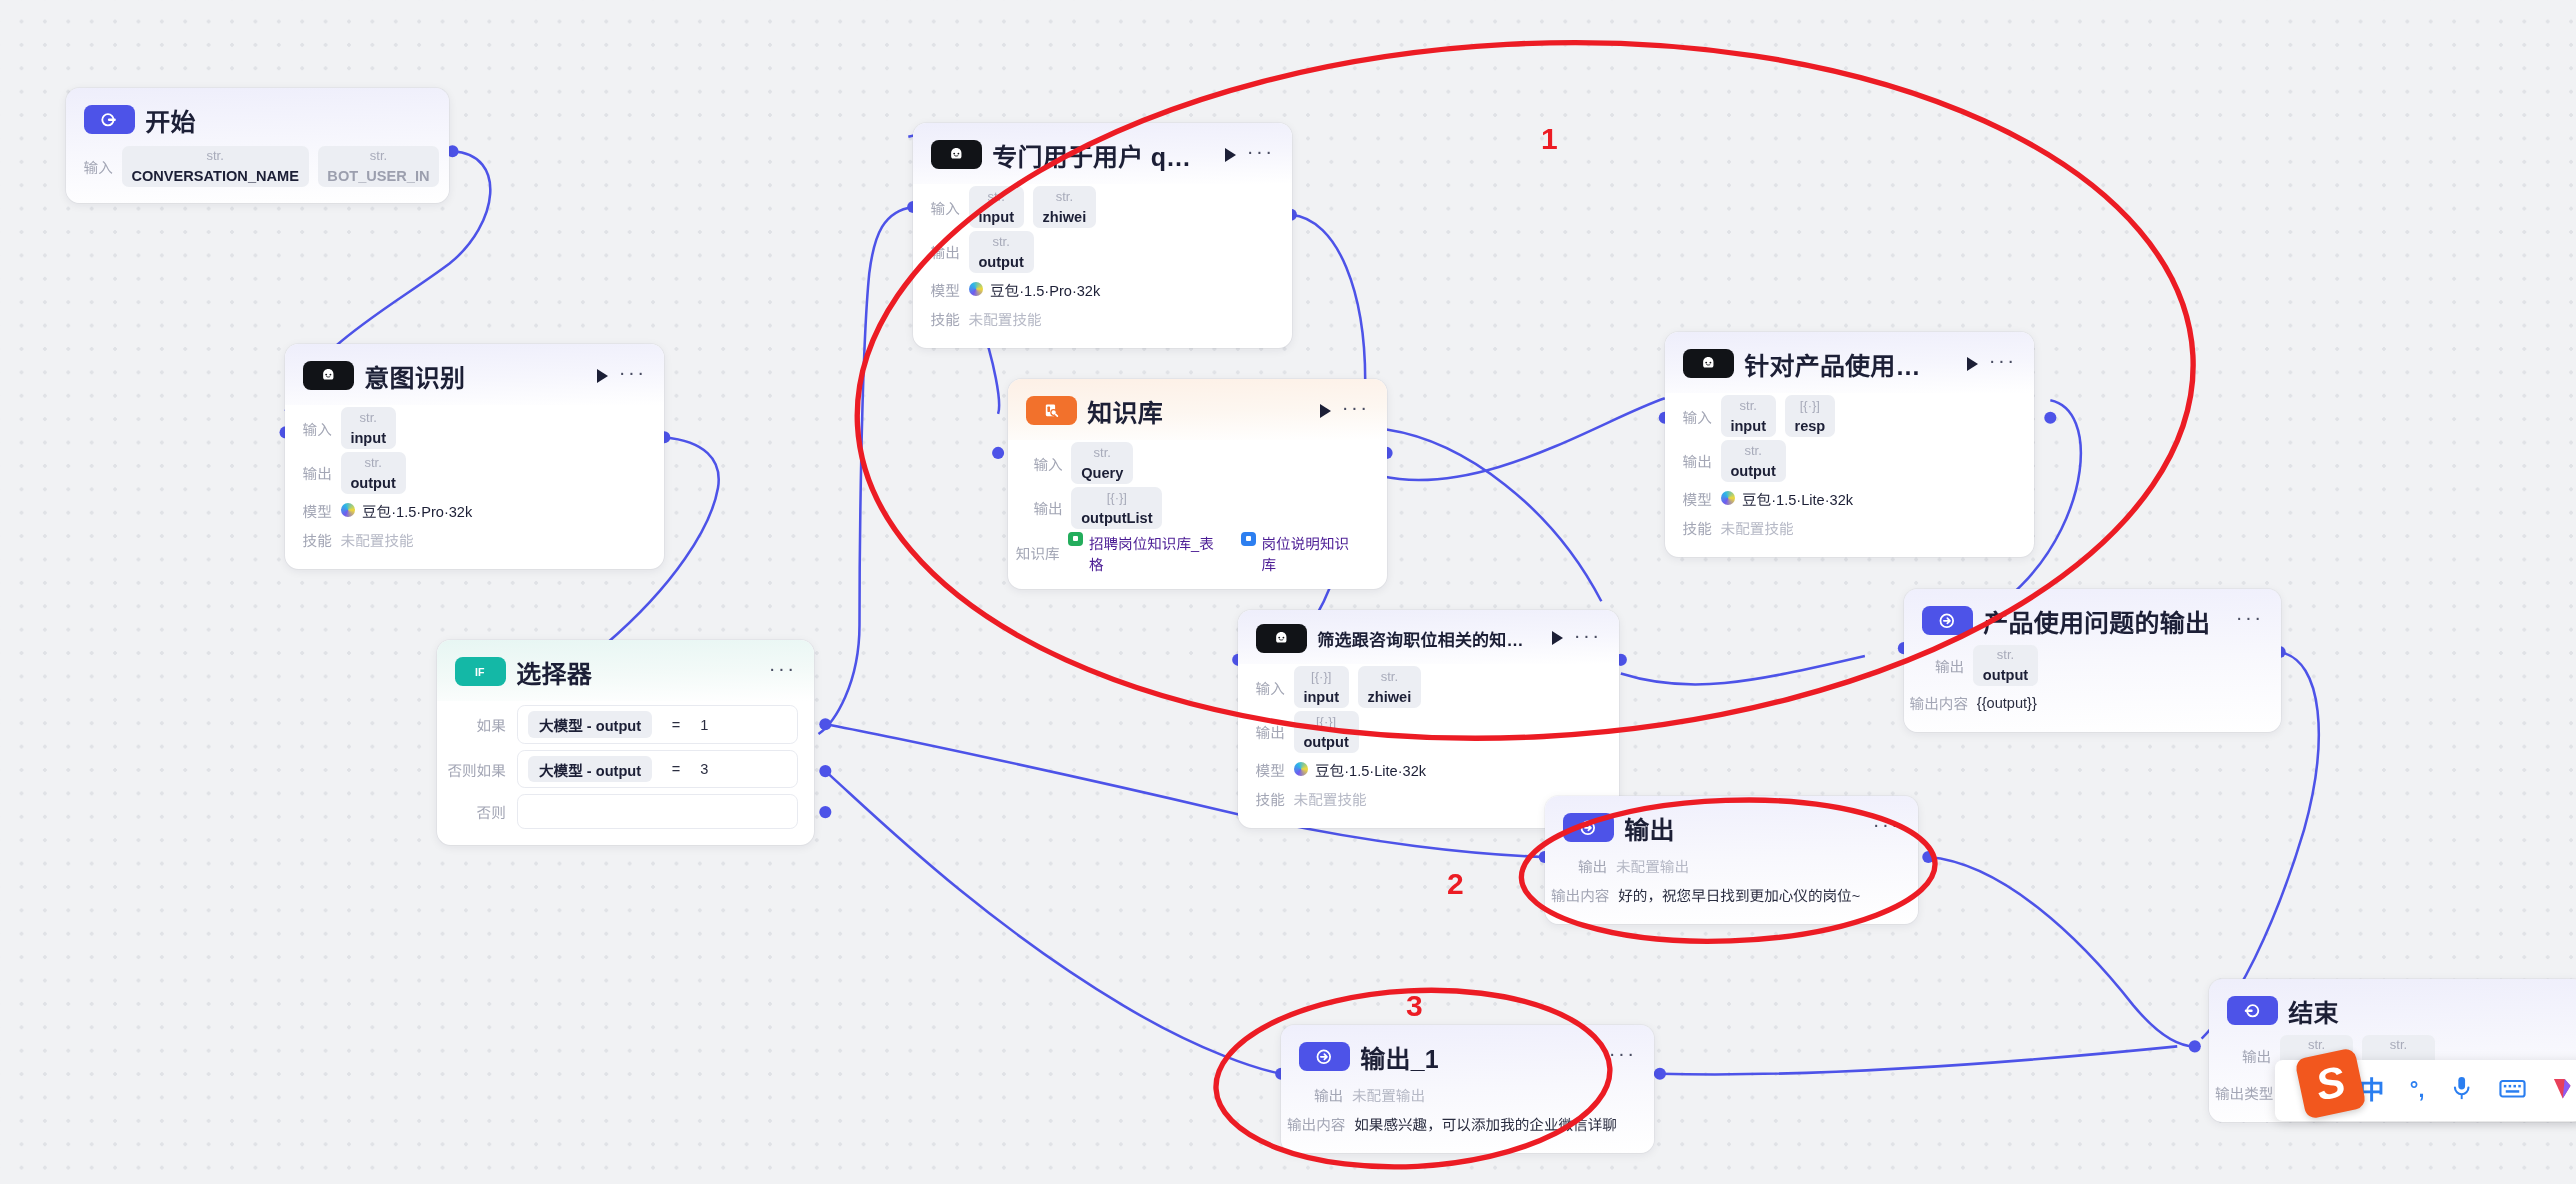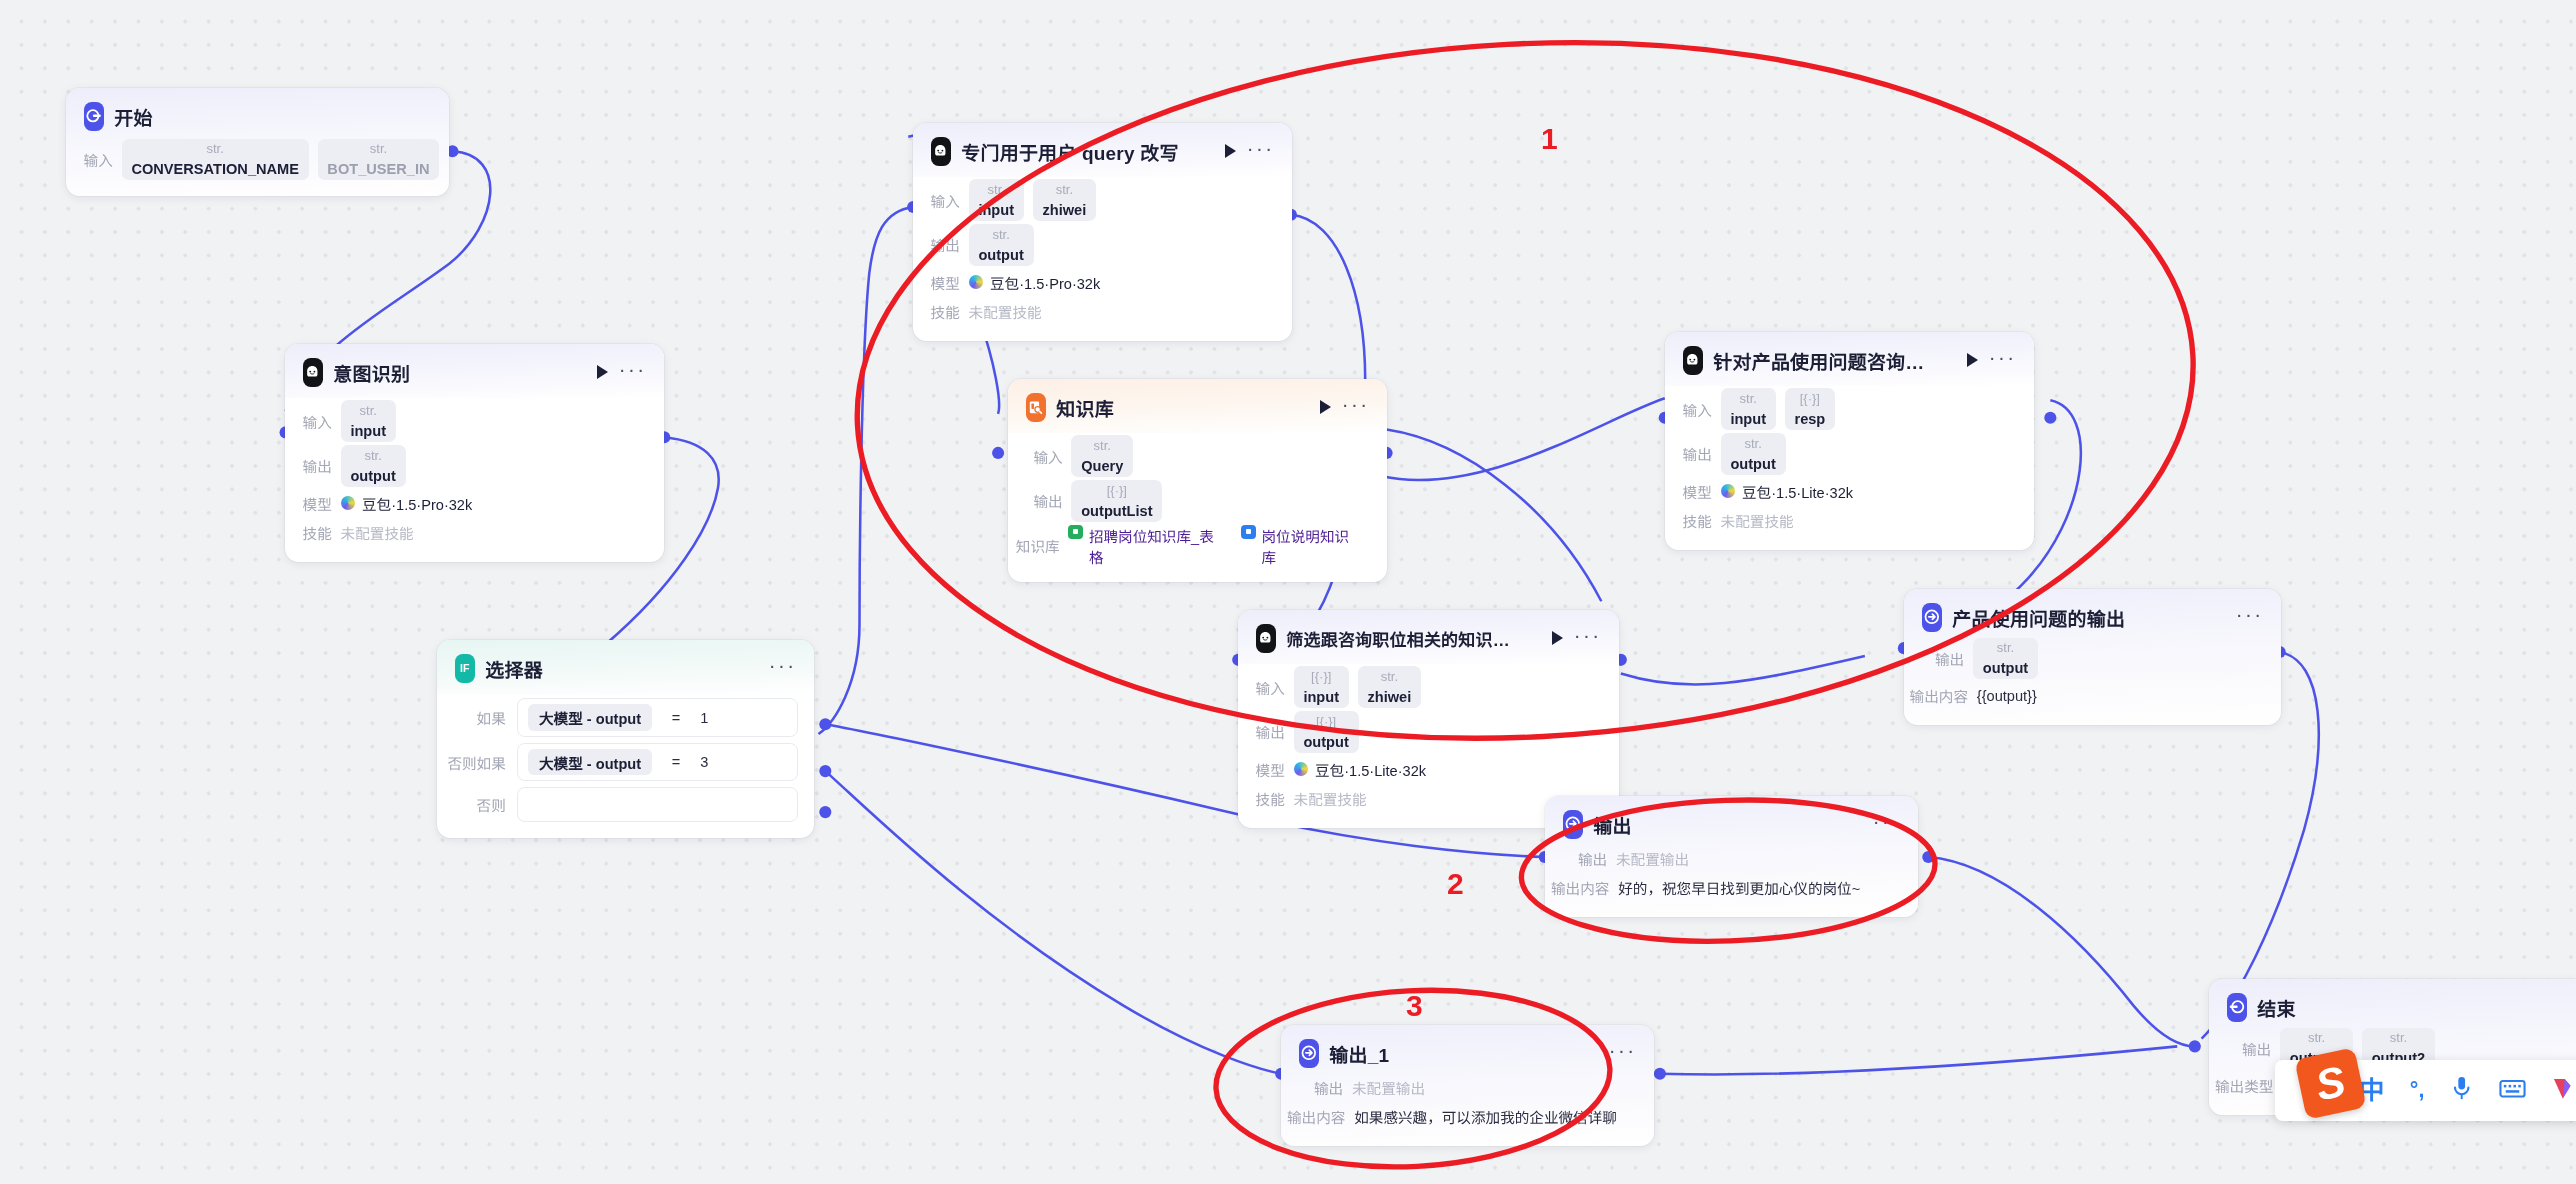--- a/index.html
+++ b/index.html
@@ -37,32 +37,32 @@
   .node.kb .hdr { background: linear-gradient(178deg,#fdf0e6 0%, #fdf7f1 55%, #ffffff 100%); }
   .node.sel .hdr { background: linear-gradient(178deg,#e7f6f3 0%, #f3faf8 55%, #ffffff 100%); }
   .node.start .hdr { background: transparent; padding-bottom: 5.9px; }
   .node.start { background: linear-gradient(178deg,#eeeefb 0%, #f7f7fd 50%, #ffffff 100%); }
   .node.out  { background: linear-gradient(178deg,#efeffc 0%, #f8f8fd 50%, #ffffff 100%); }
   .node.out .hdr { background: transparent; padding-bottom: 3.9px; }
   .node.endn { background: linear-gradient(178deg,#eeeefb 0%, #f7f7fd 50%, #ffffff 100%); }
   .node.endn .hdr { background: transparent; padding-bottom: 3.9px; }
 
   .ico {
-    width: 20px; height: 29px; border-radius: 7.8px;
+    width: 51px; height: 29px; border-radius: 7.8px;
     display:flex; align-items:center; justify-content:center;
     flex: 0 0 auto;
   }
   .ico svg { display:block; }
   .ico.purple { background:#4d53e8; }
   .ico.black  { background:#111317; }
   .ico.orange { background:#f2712c; }
   .ico.teal   { background:#14b8a6; }
 
   .title {
-    font-size: 19px; font-weight: 700; color:#1c1f36;
+    font-size: 25px; font-weight: 700; color:#1c1f36;
     white-space: nowrap; overflow: hidden; text-overflow: ellipsis;
     letter-spacing: 0.2px;
   }
   .hdr-sp { flex:1 1 auto; }
   .play {
     width:0;height:0;border-top:7.8px solid transparent;border-bottom:7.8px solid transparent;
     border-left:11.7px solid #1c1f36; flex:0 0 auto; cursor:pointer;
   }
   .dots { color:#4a4d62; font-size:20.5px; line-height:9.8px; letter-spacing:2.4px;
           flex:0 0 auto; cursor:pointer; padding-bottom:6.8px;}

